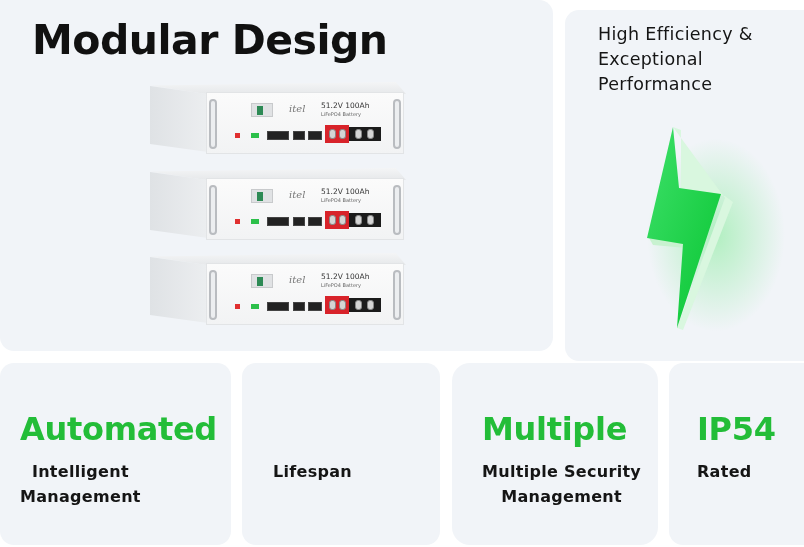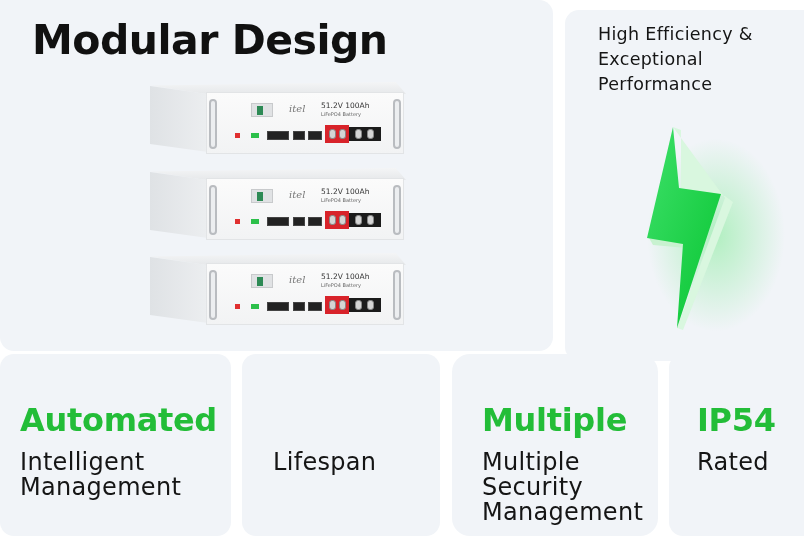--- a/index.html
+++ b/index.html
@@ -1,30 +1,30 @@
 <!DOCTYPE html>
 <html><head>
 <meta charset="utf-8">
 <style>
   * { box-sizing: border-box; margin: 0; padding: 0; }
   html, body { width: 804px; height: 547px; background: #ffffff; overflow: hidden; }
   body { position: relative; font-family: "DejaVu Sans", sans-serif; color: #111; }
   .card { position: absolute; background: #f1f4f8; border-radius: 14px; }
   #card-modular { left: 0; top: 0; width: 553px; height: 351px; border-top-left-radius: 0; }
   #card-efficiency { left: 565px; top: 10px; width: 239px; height: 351px; border-top-right-radius: 0; border-bottom-right-radius: 0; }
-  .feat { top: 354px; height: 182px; }
+  .feat { top: 363px; height: 182px; text-align: center; }
   #card-auto { left: 0; width: 231px; border-top-left-radius: 14px; }
   #card-years { left: 242px; width: 198px; }
   #card-multi { left: 452px; width: 206px; border-radius: 18px; }
   #card-ip { left: 669px; width: 135px; border-top-right-radius: 0; border-bottom-right-radius: 0; }
 
   .title-main { position: absolute; left: 32px; top: 16px; font-size: 41px; font-weight: bold; letter-spacing: -0.5px; color: #111; }
   .eff-text { position: absolute; left: 33px; top: 12px; font-size: 17.5px; line-height: 25px; color: #151515; letter-spacing: 0.3px; }
   .feat-big { position: absolute; left: 20px; top: 47px; font-size: 32px; font-weight: bold; color: #23bd38; letter-spacing: -0.3px; }
-  .feat-small { position: absolute; left: 20px; top: 96px; font-size: 24px; line-height: 25px; color: #151515; letter-spacing: 0.3px; }
+  .feat-small { position: absolute; left: 20px; top: 96px; font-size: 16px; line-height: 25px; color: #151515; letter-spacing: 0.3px; font-weight: bold; }
   #card-years .feat-big, #card-years .feat-small { left: 31px; }
   #card-multi .feat-big, #card-multi .feat-small { left: 30px; }
   #card-ip .feat-big, #card-ip .feat-small { left: 28px; }
 
   
   .module { position: absolute; left: 150px; width: 256px; height: 74px; }
   .m-side { position: absolute; left: 0; top: 4px; width: 58px; height: 66px; background: linear-gradient(90deg,#dfe2e5,#eceef0); clip-path: polygon(0 0, 100% 12%, 100% 100%, 0 88%); }
   .m-top { position: absolute; left: 0; top: 0; width: 256px; height: 12px; background: linear-gradient(180deg,#f4f5f6,#e6e8ea); clip-path: polygon(0 30%, 22% 100%, 100% 100%, 96% 0); }
   .m-front { position: absolute; left: 56px; top: 10px; width: 198px; height: 62px; background: linear-gradient(180deg,#fbfbfb,#f2f3f4); border: 1px solid #e2e4e6; }
   .m-handle { position: absolute; top: 6px; width: 8px; height: 50px; border: 2px solid #b9bcc0; border-radius: 4px; background: #eceef0; }

